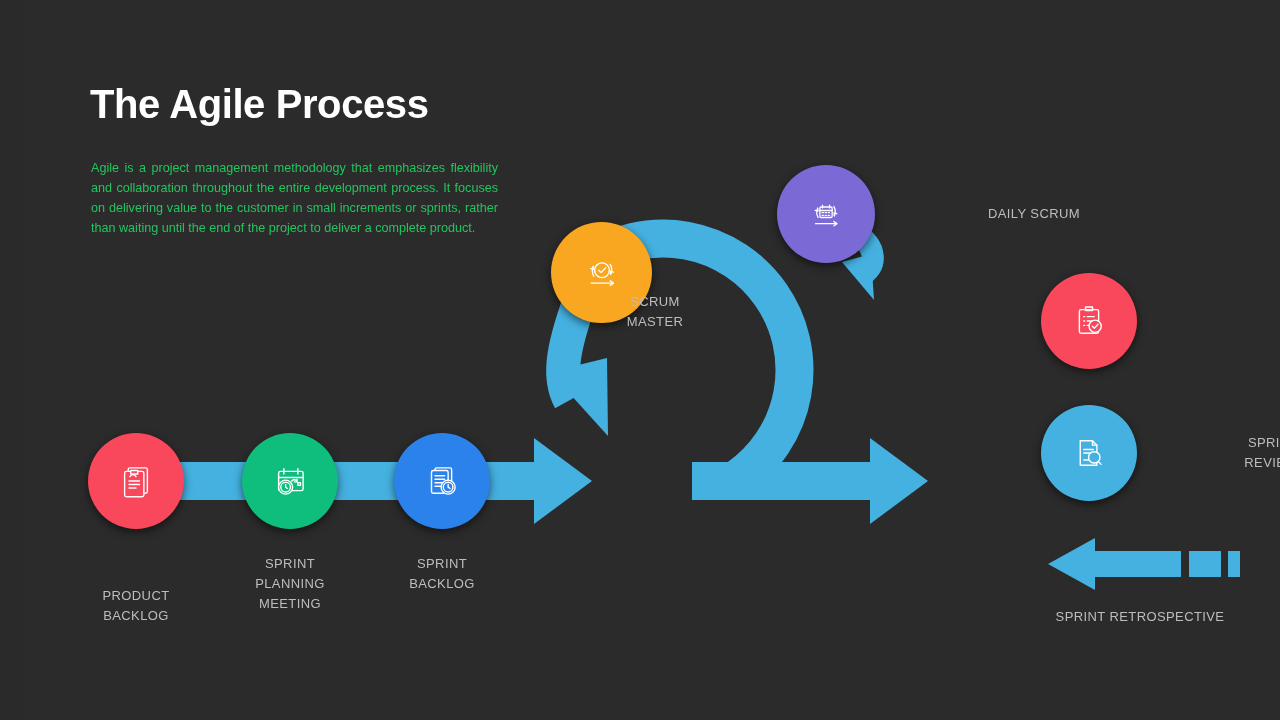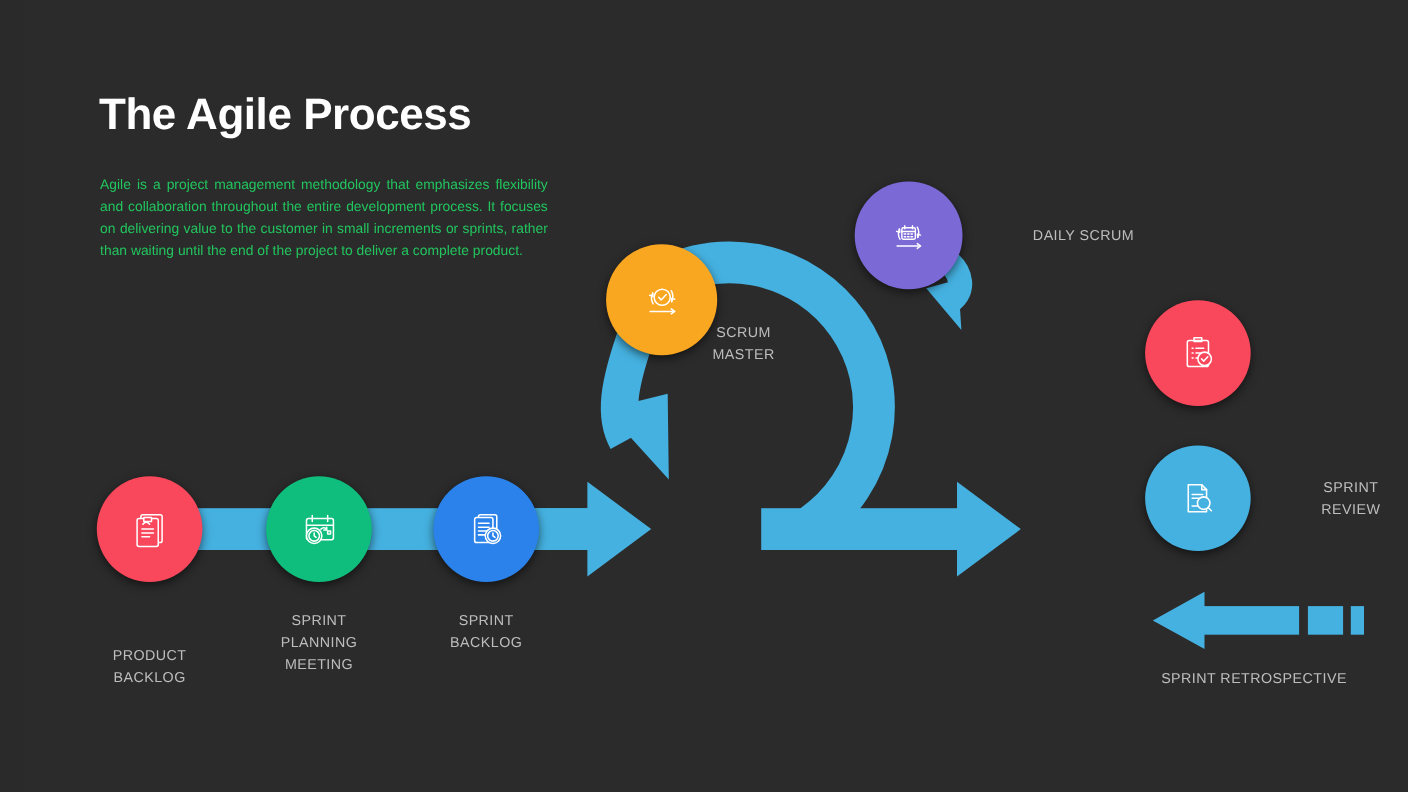--- a/index.html
+++ b/index.html
@@ -63,21 +63,21 @@
   
   .label {
     position: absolute;
     color: #bdbdbd;
     font-size: 13px;
     line-height: 20px;
     letter-spacing: 0.4px;
     text-align: center;
     white-space: pre-line;
   }
-  .label.left-al { text-align: center; }
+  .label.left-al { text-align: right; }
 </style>
 </head>
 <body>
 
 <div id="slide">
 
   <div id="title">The Agile Process</div>
   <div id="body-copy">Agile is a project management methodology that emphasizes flexibility and collaboration throughout the entire development process. It focuses on delivering value to the customer in small increments or sprints, rather than waiting until the end of the project to deliver a complete product.</div>
 
   <svg id="arrows" viewBox="0 0 1280 720" xmlns="http://www.w3.org/2000/svg">
@@ -172,21 +172,21 @@
         <path d="M20.5 21l2.5 2.6 5-5.4"></path>
         <path d="M33 14.5a12 12 0 0 1 .6 10.5"></path>
         <path d="M33.5 25.5l-.4 -3.4 3.3 .9"></path>
         <path d="M15 27.5a12 12 0 0 1 -.6 -10.5"></path>
         <path d="M14.5 16.5l.4 3.4 -3.3 -.9"></path>
         <path d="M12 35h24"></path>
         <path d="M33 32.5l3.5 2.5 -3.5 2.5"></path>
       </svg>
     </span>
   </div>
-  <div class="label" style="left:581px; top:292px; width:146px;text-align:center;">SCRUM
+  <div class="label" style="left:560px; top:292px; width:146px;text-align:center;">SCRUM
 MASTER</div>
 
   <div class="node" style="left:755px; top:165px; width:98px; height:98px; background:#7b6ad6;">
     <span>
       <svg width="42" height="42" viewBox="0 0 48 48" fill="none" stroke="#ffffff" stroke-width="1.5" stroke-linecap="round" stroke-linejoin="round">
         <rect x="17" y="16" width="14" height="12" rx="1.5"></rect>
         <path d="M17 20h14"></path>
         <path d="M20 14v3M28 14v3"></path>
         <path d="M19.5 22.5h1.5M23 22.5h1.5M26.5 22.5h1.5M19.5 25.5h1.5M23 25.5h1.5M26.5 25.5h1.5"></path>
         <path d="M33 15.5a12 12 0 0 1 .6 10.5"></path>

